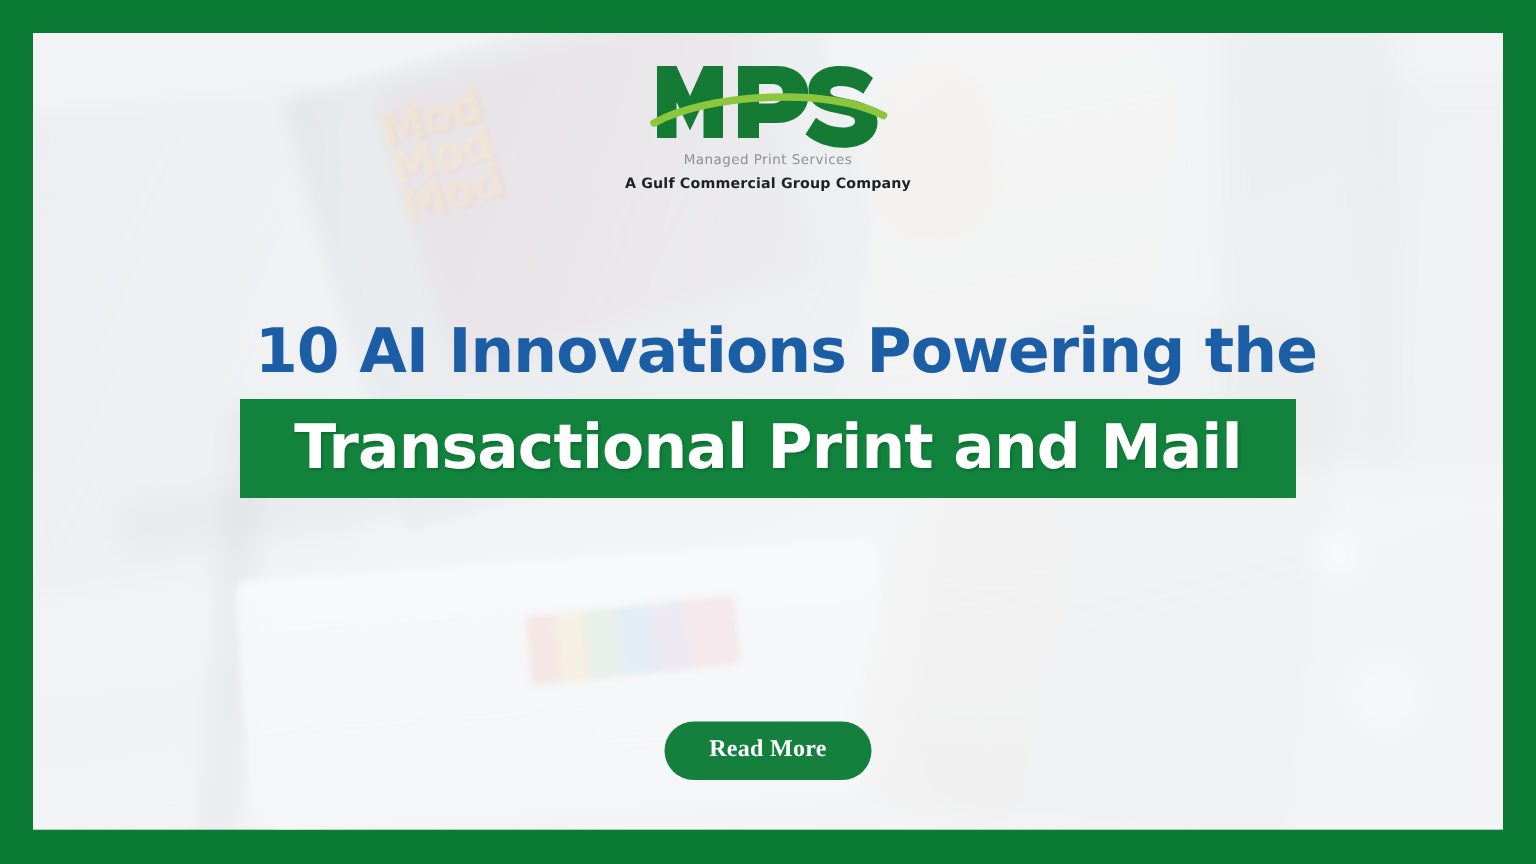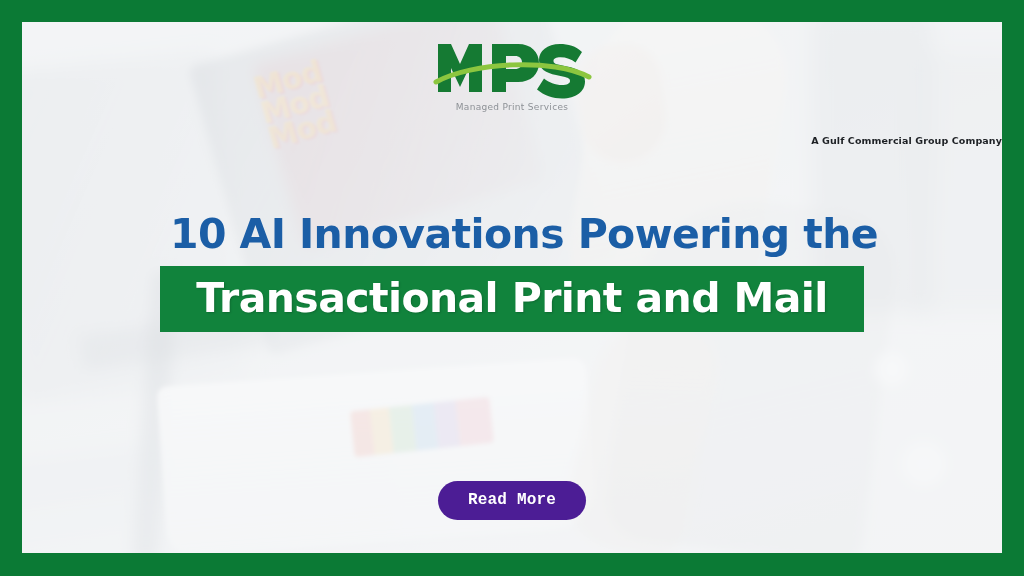--- a/index.html
+++ b/index.html
@@ -233,27 +233,26 @@
   }
   .logo-mark svg { display: block; }
   .logo-sub {
     margin-top: 2px;
     font-family: "DejaVu Sans", sans-serif;
     font-size: 9px;
     letter-spacing: .3px;
     color: #8d9196;
   }
   .logo-tag {
-    margin-top: 23px;
+    margin-top: 5px;
     font-family: "DejaVu Sans", sans-serif;
     font-size: 9.5px;
     font-weight: bold;
     letter-spacing: .1px;
     color: #1d2024;
-    text-align: right;
   }
 
   
   .headline {
     position: absolute;
     left: 0; right: 0;
     top: 186px;
     text-align: center;
   }
   .hl-line {
@@ -288,26 +287,26 @@
 
   
   .cta-wrap {
     position: absolute;
     left: 0; right: 0;
     top: 459px;
     text-align: center;
   }
   .cta {
     display: inline-block;
-    background: #4c1d95;
+    background: #15803d;
     color: #ffffff;
     border: none;
     border-radius: 999px;
     padding: 11px 30px 12px 30px;
-    font-family: Liberation Mono, monospace;
+    font-family: Liberation Serif, serif;
     font-weight: bold;
     font-size: 16px;
     letter-spacing: .2px;
     cursor: pointer;
     text-decoration: none;
     line-height: 1;
   }
 </style>
 </head>
 <body>

